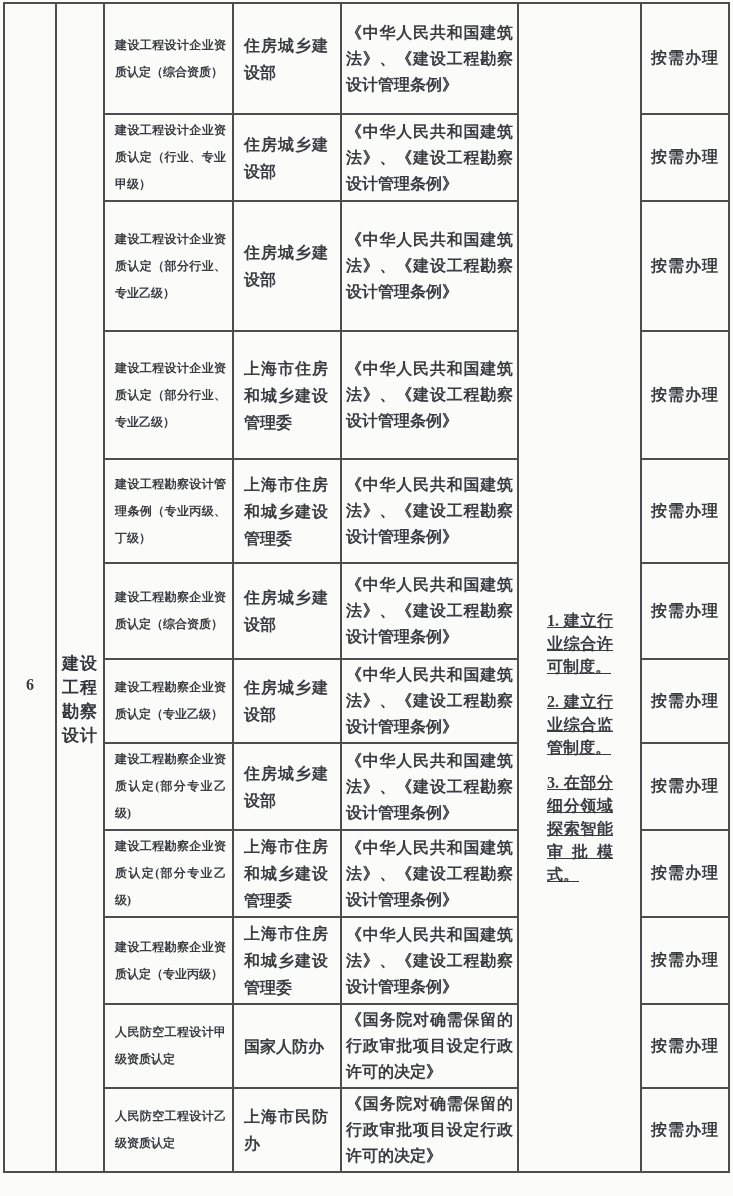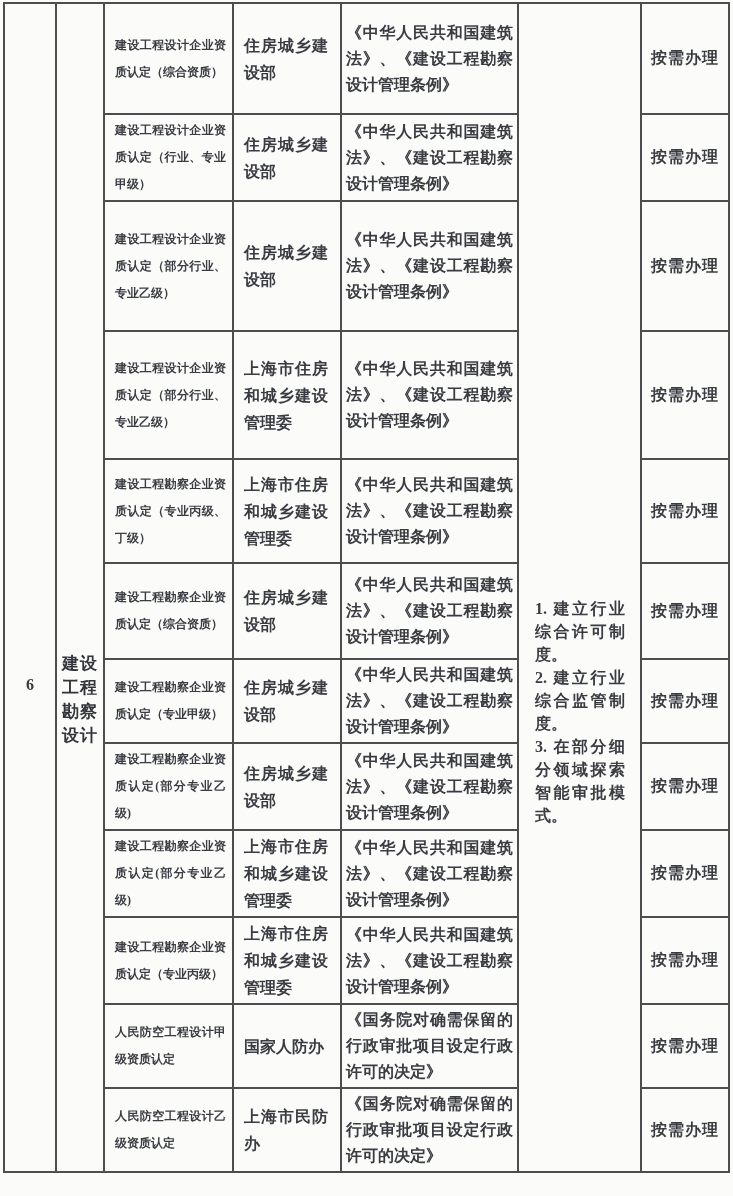--- a/index.html
+++ b/index.html
@@ -54,21 +54,21 @@
     padding:2px 4px;
     font-size:16px;line-height:26px;
     text-align:justify;text-justify:inter-character;
   }
   td.c-reform{
     vertical-align:top;
     padding:593px 15px 0 16px;
     font-size:16px;line-height:23px;
     text-align:justify;text-justify:inter-character;
   }
-  td.c-reform p{margin:0;}
+  td.c-reform p{margin:12px;text-decoration:underline;}
   td.c-mode{
     text-align:center;
     font-size:16px;letter-spacing:1px;margin-left:26px;
   }
 </style>
 </head>
 <body>
 
 <div class="page">
   <table class="approval">
@@ -112,35 +112,35 @@
     </tr>
 
     <tr class="r3">
       <td class="c-item">建设工程设计企业资质认定（部分行业、专业乙级）</td>
       <td class="c-auth">上海市住房和城乡建设管理委</td>
       <td class="c-basis">《中华人民共和国建筑法》、《建设工程勘察设计管理条例》</td>
       <td class="c-mode">按需办理</td>
     </tr>
 
     <tr class="r4">
-      <td class="c-item">建设工程勘察企业资质认定（专业丙级、丁级）</td>
+      <td class="c-item">建设工程勘察设计管理条例（专业丙级、丁级）</td>
       <td class="c-auth">上海市住房和城乡建设管理委</td>
       <td class="c-basis">《中华人民共和国建筑法》、《建设工程勘察设计管理条例》</td>
       <td class="c-mode">按需办理</td>
     </tr>
 
     <tr class="r5">
       <td class="c-item">建设工程勘察企业资质认定（综合资质）</td>
       <td class="c-auth">住房城乡建设部</td>
       <td class="c-basis">《中华人民共和国建筑法》、《建设工程勘察设计管理条例》</td>
       <td class="c-mode">按需办理</td>
     </tr>
 
     <tr class="r6">
-      <td class="c-item">建设工程勘察企业资质认定（专业甲级）</td>
+      <td class="c-item">建设工程勘察企业资质认定（专业乙级）</td>
       <td class="c-auth">住房城乡建设部</td>
       <td class="c-basis">《中华人民共和国建筑法》、《建设工程勘察设计管理条例》</td>
       <td class="c-mode">按需办理</td>
     </tr>
 
     <tr class="r7">
       <td class="c-item">建设工程勘察企业资质认定(部分专业乙级)</td>
       <td class="c-auth">住房城乡建设部</td>
       <td class="c-basis">《中华人民共和国建筑法》、《建设工程勘察设计管理条例》</td>
       <td class="c-mode">按需办理</td>

